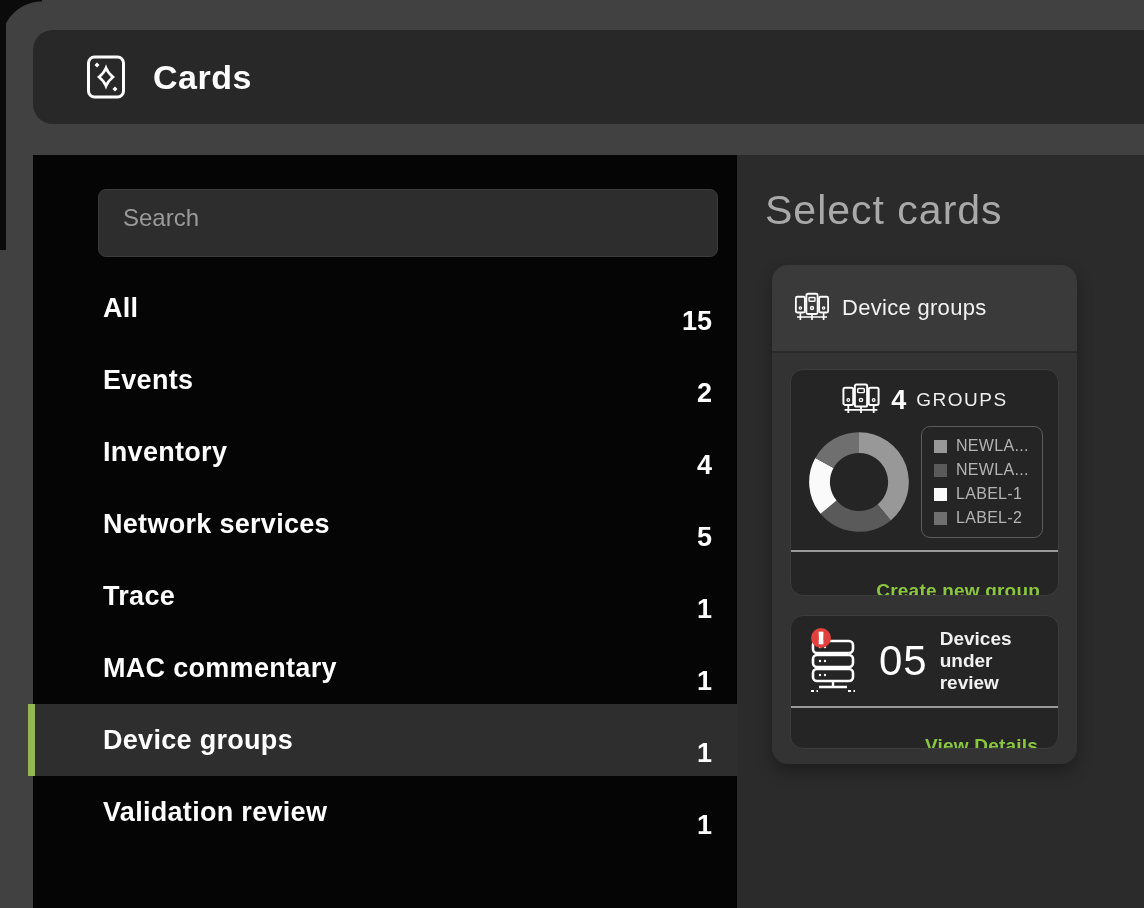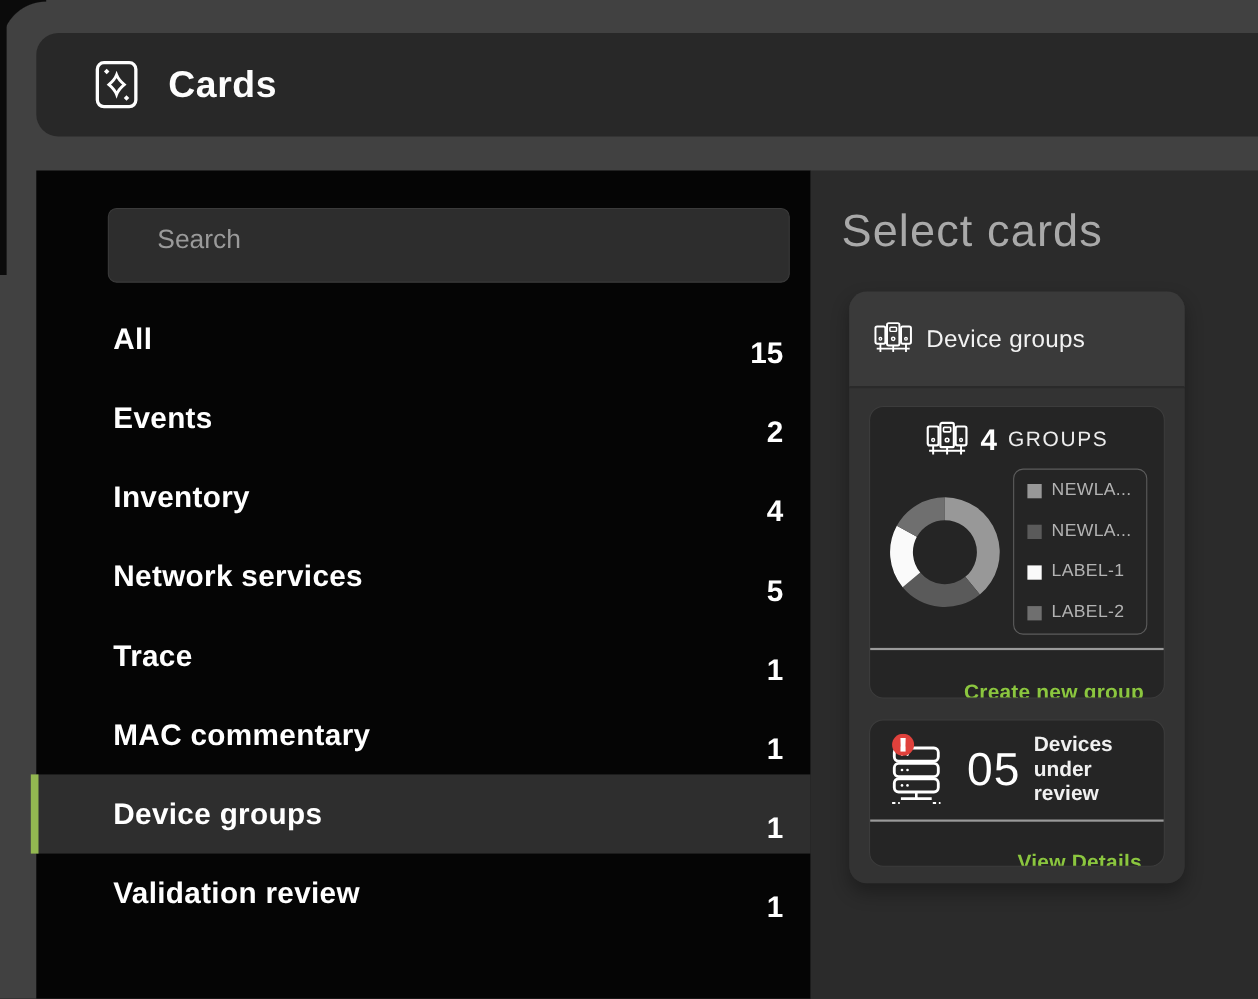--- a/index.html
+++ b/index.html
@@ -36,21 +36,20 @@
     background:#050505;
   }
   .search-box {
     position:absolute; left:65px; top:34px; width:620px; height:68px;
     background:#2d2d2d; border:1px solid #3b3b3b; border-radius:8px;
   }
   .search-box input {
     width:100%; height:100%; background:transparent; border:none; outline:none;
     padding:0 24px 10px 24px; font-size:24px; color:#dcdcdc;
     font-family:"Liberation Sans", sans-serif;
-    margin-left:20px;
   }
   .search-box input::placeholder { color:#9a9a9a; opacity:1; }
 
   .category-list { position:absolute; left:0; right:0; top:117px; }
   .category-row {
     position:relative; height:72px; display:flex; align-items:center;
     padding:0 25px 0 70px; cursor:pointer;
   }
   .category-row .cat-label { flex:1; font-size:27px; font-weight:700; color:#fff; letter-spacing:.3px; }
   .category-row .cat-count { font-size:27px; font-weight:700; color:#fff;margin-top:26px; }
@@ -91,21 +90,21 @@
     display:flex; justify-content:center; align-items:center; gap:10px;
     padding:12px 0 2px;
   }
   .groups-count { font-size:27px; font-weight:700; color:#fff; }
   .groups-count-label { font-size:19px; font-weight:400; color:#ededed; letter-spacing:1.5px;text-align:center; }
   .widget-chart {
     display:flex; align-items:center; padding:6px 10px 12px 14px; gap:8px;
   }
   .legend-box {
     border:1px solid #5c5c5c; border-radius:9px; padding:10px 12px;
-    display:flex; flex-direction:column; gap:19px; min-width:122px;
+    display:flex; flex-direction:column; gap:6px; min-width:122px;
   }
   .legend-item { display:flex; align-items:center; gap:9px; }
   .legend-swatch { width:13px; height:13px; flex:0 0 13px; }
   .legend-label { font-size:16px; font-weight:500; color:#b3b3b3; letter-spacing:.3px; white-space:nowrap; }
   .widget-divider { border-top:2px solid #9a9a9a; }
   .widget-footer {
     display:flex; align-items:center; justify-content:flex-end;
   }
   .w1-footer { height:43px; padding-right:18px; }
   .w2-footer { height:40px; padding-right:20px; }

